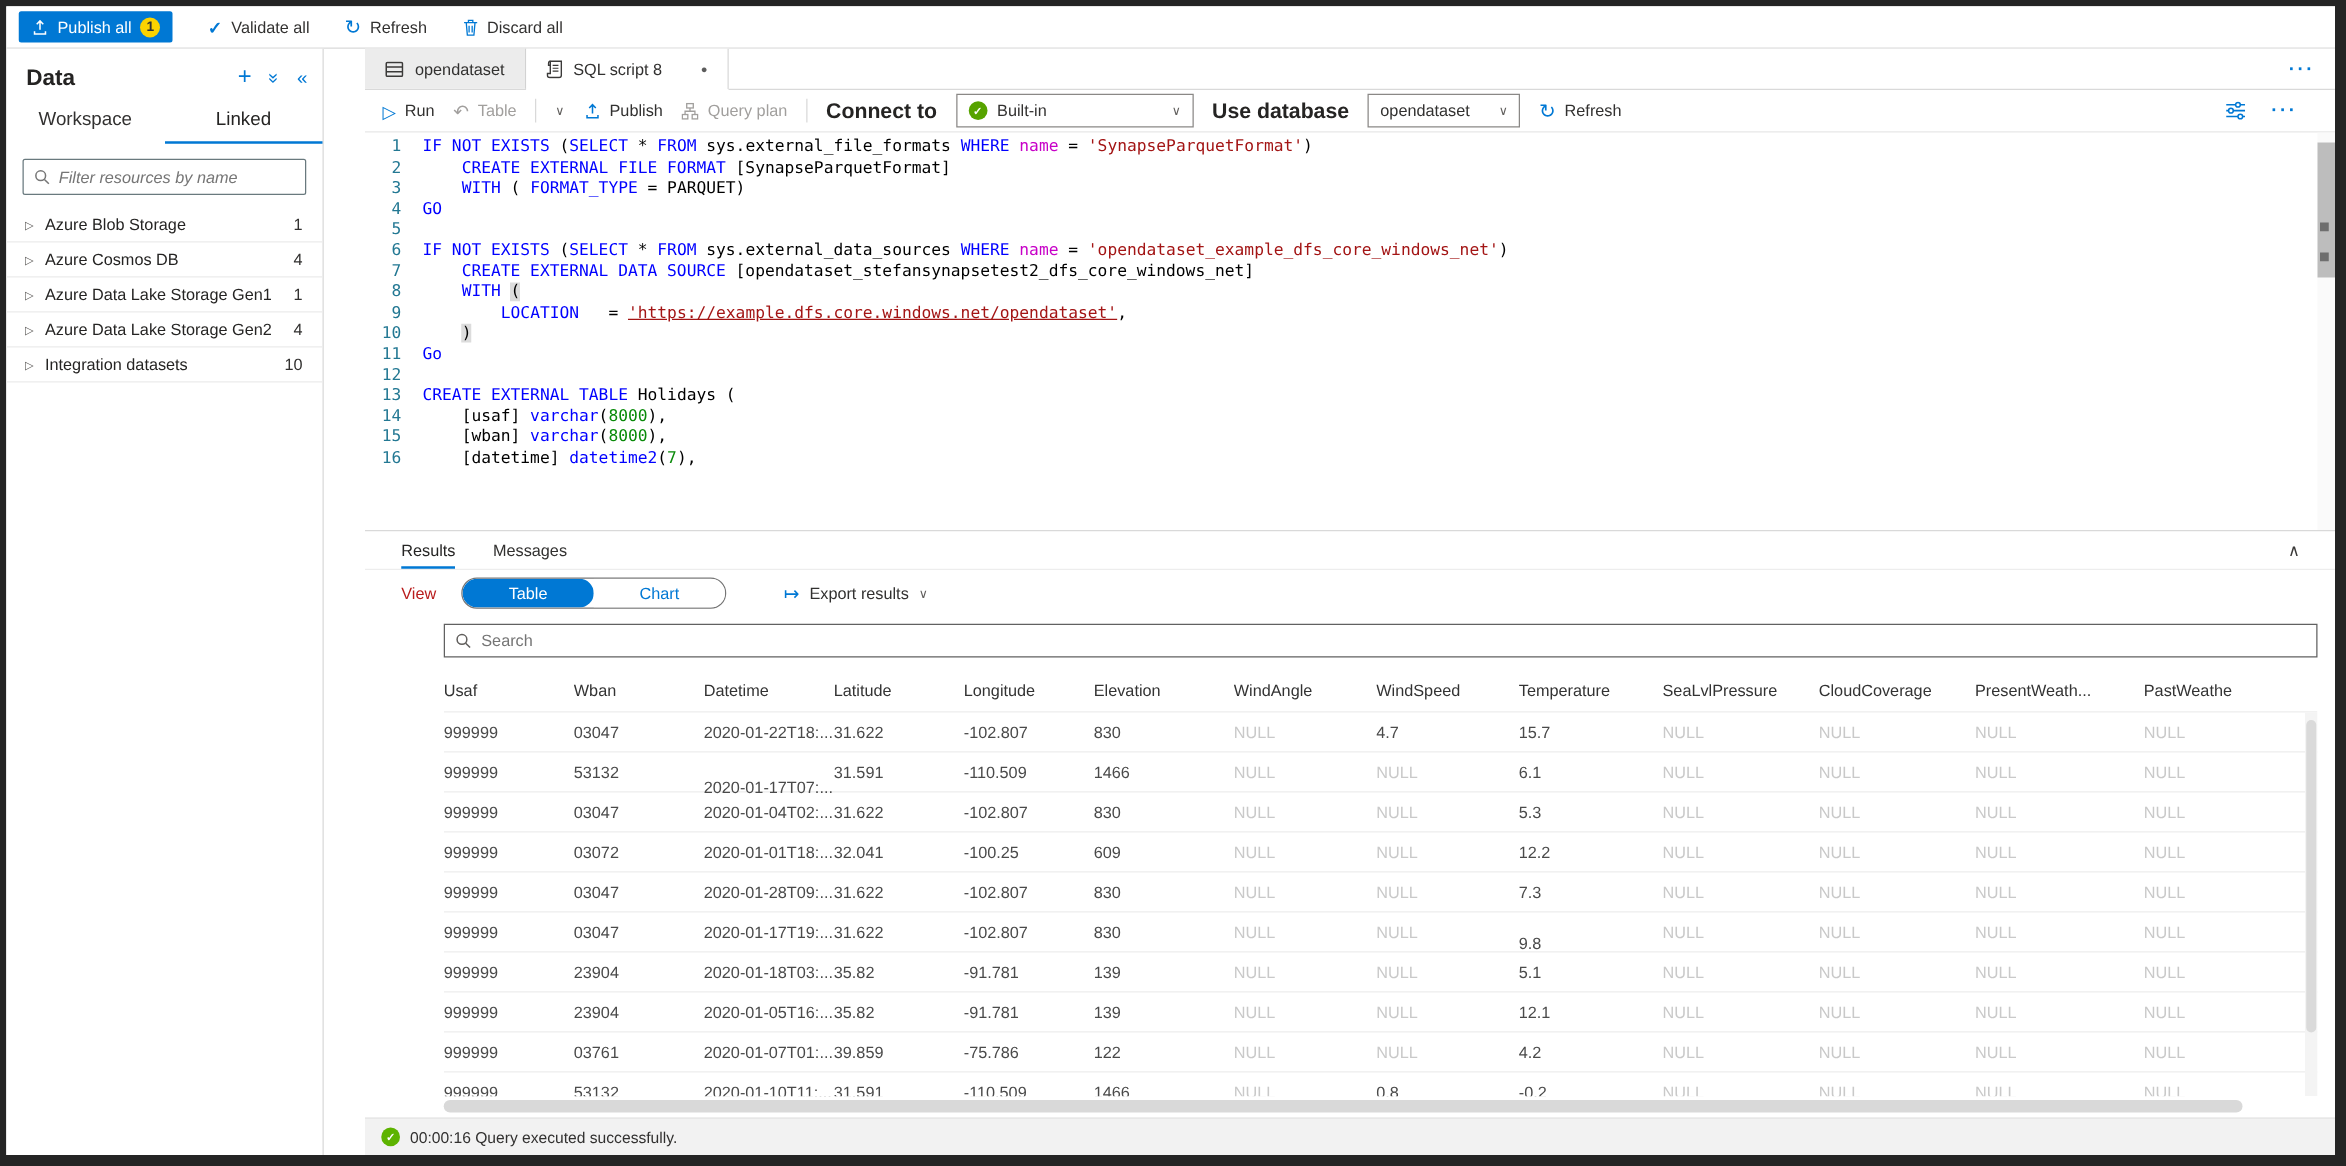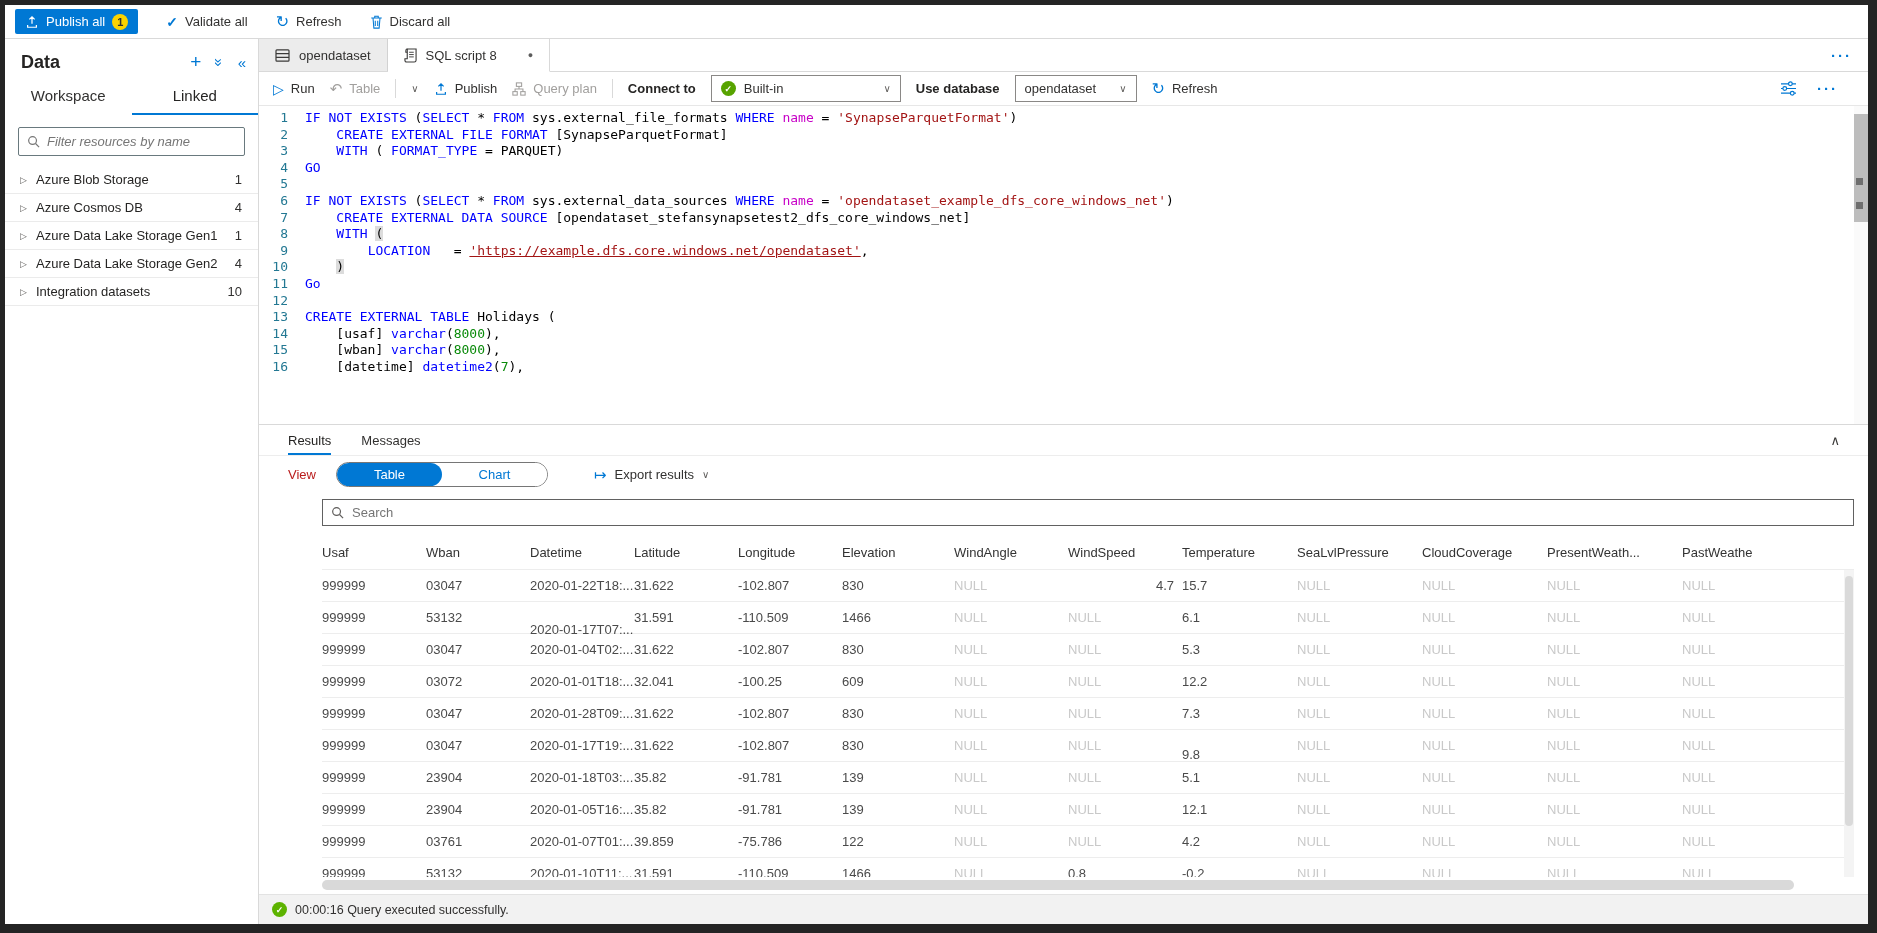--- a/index.html
+++ b/index.html
@@ -16,21 +16,21 @@
   .btn-primary { display:flex; align-items:center; gap:7px; background:#0078d4; color:#fff;
     height:25px; padding:0 10px; border-radius:2px; font-size:13px; cursor:pointer; }
   .badge { width:16px; height:16px; border-radius:50%; background:#fbd300; color:#323130;
     font-size:11px; font-weight:700; display:flex; align-items:center; justify-content:center; }
   .topbar-item { display:flex; align-items:center; gap:7px; font-size:13px; color:#323130; cursor:pointer; }
   .blue-glyph { color:#0078d4; }
   .glyph-check { font-size:14px; font-weight:700; }
   .glyph-refresh { font-size:16px; }
 
   
-  .body { flex:1; display:flex; min-height:0; }
+  .body { flex:1; display:flex; min-height:0;gap:33px; }
 
   
   .sidebar { width:254px; flex:0 0 254px; border-right:1px solid #d9d9d9; display:flex;
     flex-direction:column; background:#fff; }
   .sb-head { display:flex; align-items:center; padding:12px 12px 0 16px; }
   .sb-title { font-size:18px; font-weight:700; color:#252423; flex:1; }
   .sb-icons { display:flex; align-items:center; gap:14px; color:#0078d4; }
   .sb-plus { font-size:19px; font-weight:400; cursor:pointer; }
   .sb-collapse-all { display:inline-block; transform:rotate(90deg); font-size:15px; cursor:pointer; }
   .sb-collapse-left { font-size:15px; cursor:pointer; }
@@ -62,21 +62,21 @@
     align-self:center; padding:0 16px; cursor:pointer; }
 
   .edtoolbar { height:34px; flex:0 0 34px; display:flex; align-items:center; gap:15px;
     padding:0 14px; border-bottom:1px solid #e7e7e7; }
   .tb-item { display:flex; align-items:center; gap:7px; font-size:13px; color:#323130; cursor:pointer; }
   .tb-item.disabled { color:#a19f9d; cursor:default; }
   .run-glyph { color:#0078d4; font-size:14px; }
   .undo-glyph { font-size:15px; }
   .chev { color:#605e5c; font-size:10px; cursor:pointer; }
   .vsep { width:1px; height:19px; background:#d9d9d9; }
-  .tb-label { font-size:13px; font-weight:700; color:#252423; }
+  .tb-label { font-size:17px; font-weight:700; color:#252423; }
   .dropdown { height:27px; border:1px solid #8a8886; display:flex; align-items:center; gap:8px;
     padding:0 9px; font-size:13px; cursor:pointer; background:#fff; }
   .dd-connect { width:190px; }
   .dd-db { width:122px; }
   .dd-chevron { margin-left:auto; }
   .green-circle { width:15px; height:15px; border-radius:50%; background:#57a300; color:#fff;
     font-size:9px; font-weight:700; display:flex; align-items:center; justify-content:center; }
   .tb-right { margin-left:auto; display:flex; align-items:center; gap:4px; color:#0078d4; }
 
   
@@ -365,21 +365,21 @@
               </div>
             <div id="tbody">
                 <div class="trow">
                   <span class="tcell" style="width: 104px;">999999</span>
                   <span class="tcell" style="width: 104px;">03047</span>
                   <span class="tcell" style="width: 104px;">2020-01-22T18:...</span>
                   <span class="tcell" style="width: 104px;">31.622</span>
                   <span class="tcell" style="width: 104px;">-102.807</span>
                   <span class="tcell" style="width: 112px;">830</span>
                   <span class="tcell null" style="width: 114px;">NULL</span>
-                  <span class="tcell" style="width: 114px; text-align: right;">4.7</span>
+                  <span class="tcell" style="width: 114px;">4.7</span>
                   <span class="tcell" style="width: 115px;">15.7</span>
                   <span class="tcell null" style="width: 125px;">NULL</span>
                   <span class="tcell null" style="width: 125px;">NULL</span>
                   <span class="tcell null" style="width: 135px;">NULL</span>
                   <span class="tcell null" style="width: 120px;">NULL</span>
                 </div>
                 <div class="trow">
                   <span class="tcell" style="width: 104px;">999999</span>
                   <span class="tcell" style="width: 104px;">53132</span>
                   <span class="tcell" style="width: 104px; margin-top: 24px;">2020-01-17T07:...</span>

